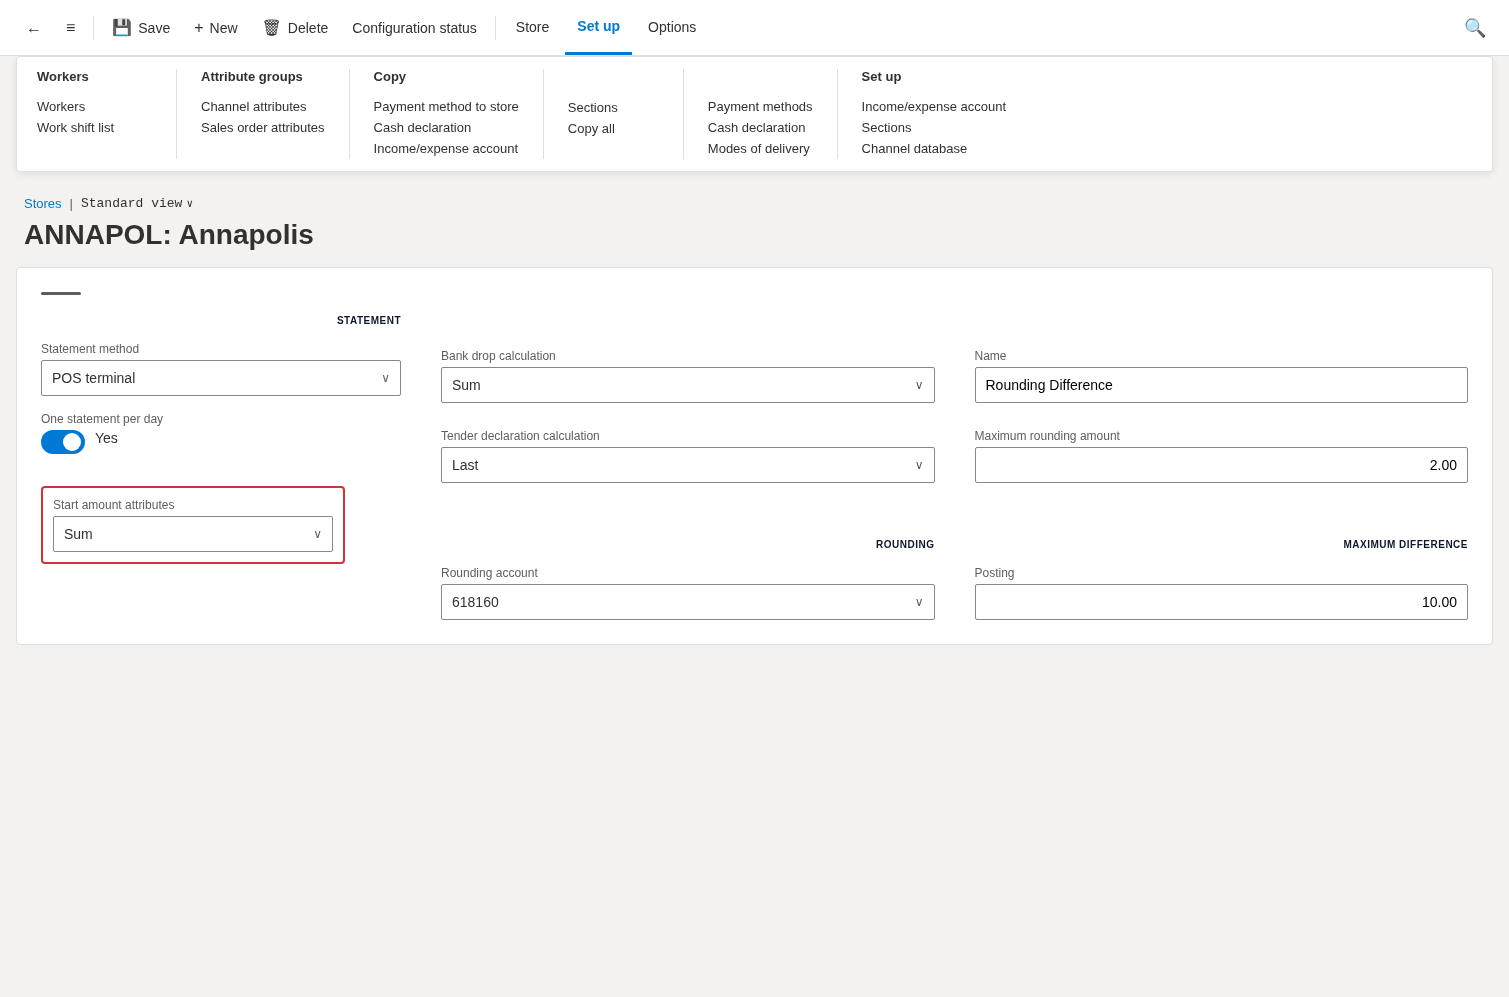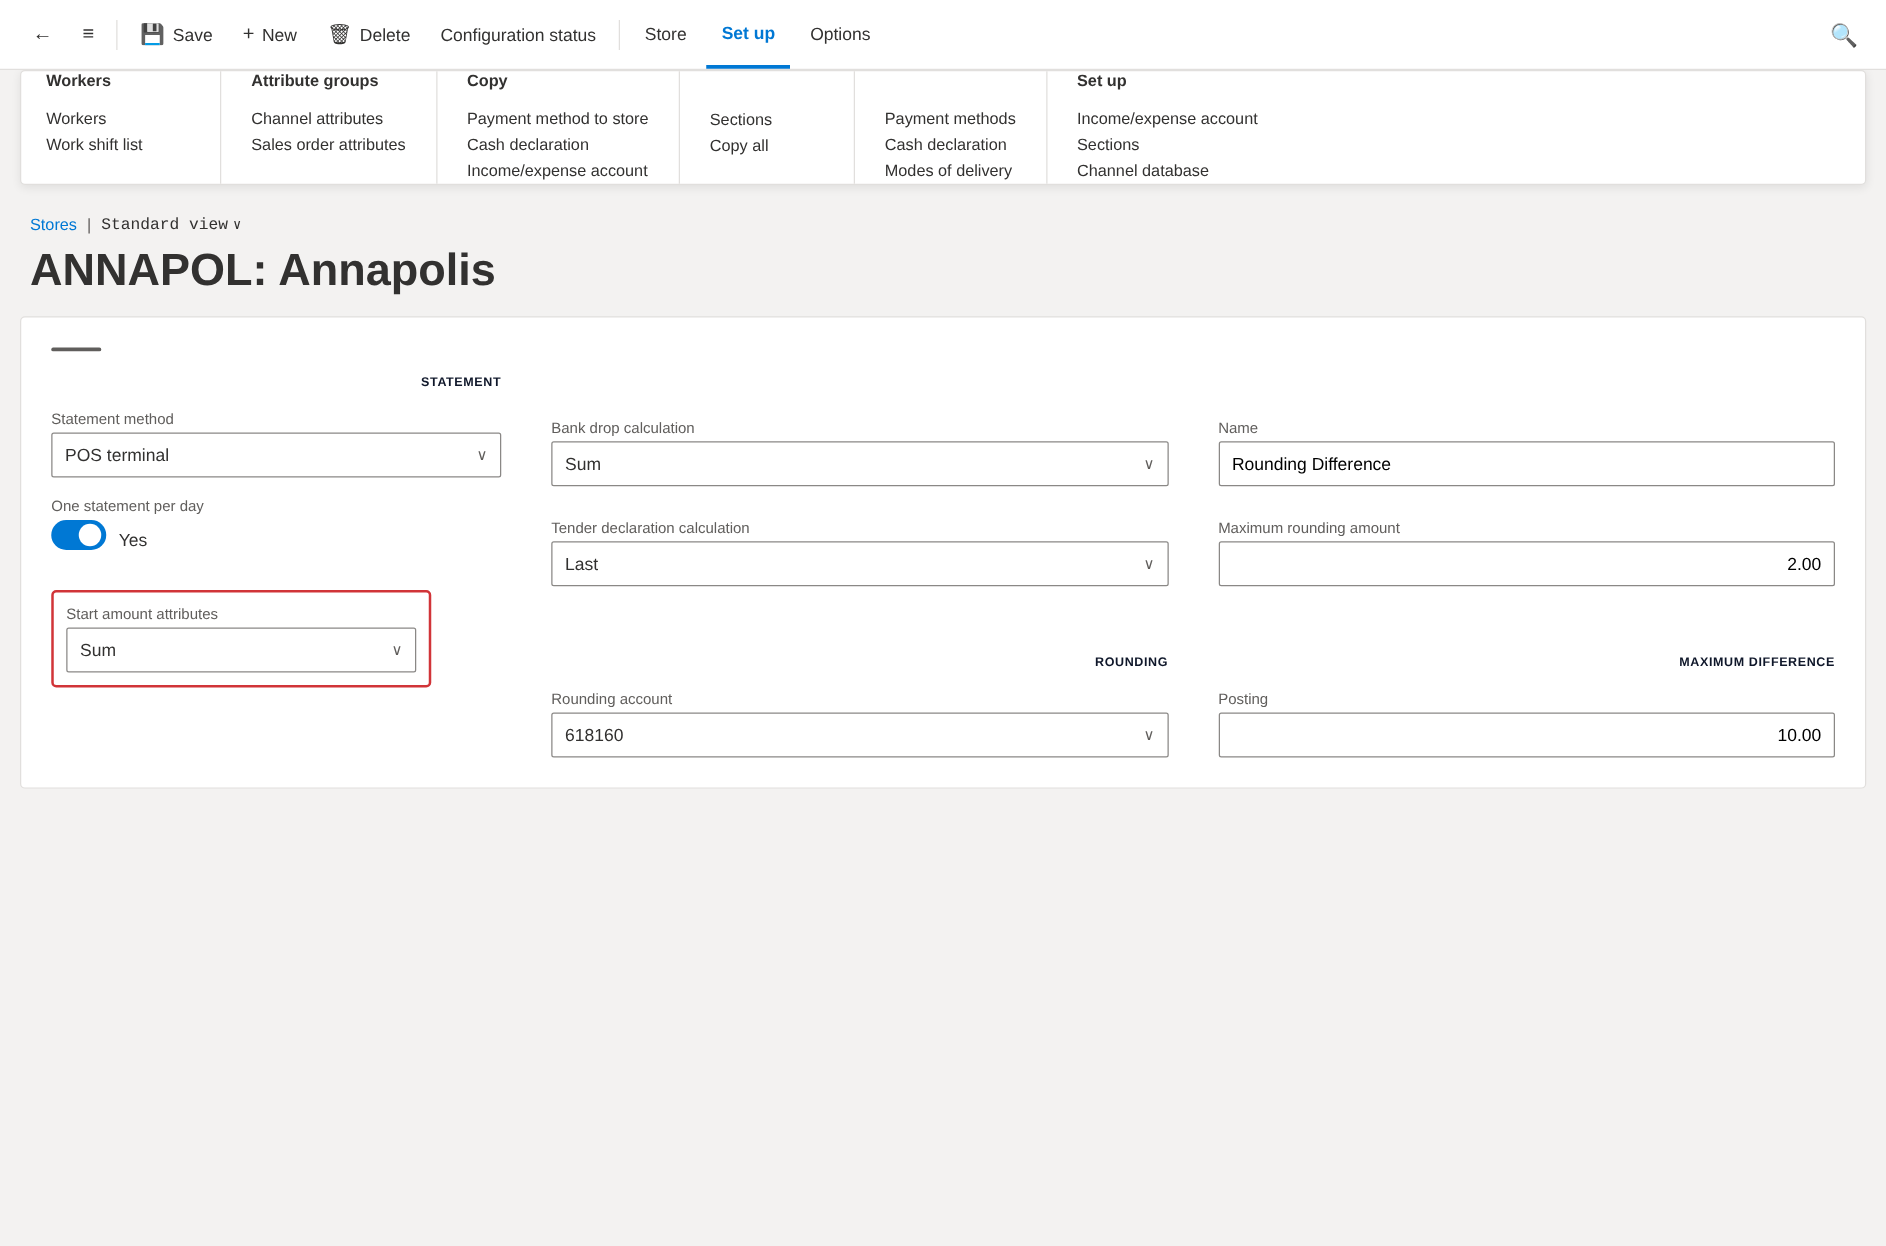--- a/index.html
+++ b/index.html
@@ -56,21 +56,21 @@
       padding: 6px;
       color: #323130;
     }
 
     
     .menu-panel {
       background: #fff;
       border: 1px solid #e1dfdd;
       border-radius: 4px;
       margin: 0 16px 12px 16px;
-      padding: 0 20px;
+      padding: 12px 20px;
       display: flex;
       gap: 0;
       box-shadow: 0 2px 8px rgba(0,0,0,0.08);
     }
     .menu-section {
       padding: 0 24px;
       border-right: 1px solid #e1dfdd;
       min-width: 140px;
     }
     .menu-section:first-child { padding-left: 0; }
@@ -112,21 +112,21 @@
       cursor: pointer;
       display: flex;
       align-items: center;
       gap: 4px;
       font-family: Liberation Mono, monospace;
     }
 
     
     .page-title {
       padding: 4px 24px 16px 24px;
-      font-size: 36px;
+      font-size: 28px;
       font-weight: 700;
       color: #323130;
     }
 
     
     .content-card {
       background: #fff;
       border: 1px solid #e1dfdd;
       border-radius: 4px;
       margin: 0 16px;
@@ -187,21 +187,21 @@
       padding: 4px 10px;
       font-size: 14px;
       height: 36px;
       width: 100%;
       text-align: right;
     }
 
     
     .toggle-row {
       display: flex;
-      align-items: flex-end;
+      align-items: flex-start;
       gap: 10px;
       margin-bottom: 16px;
     }
     .toggle {
       width: 44px;
       height: 24px;
       background: #0078d4;
       border-radius: 12px;
       position: relative;
       cursor: pointer;

